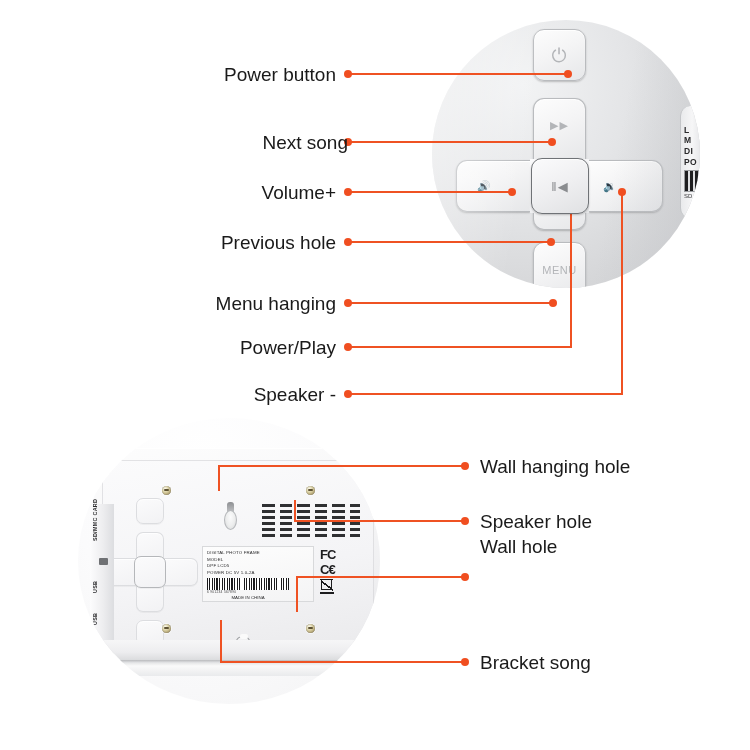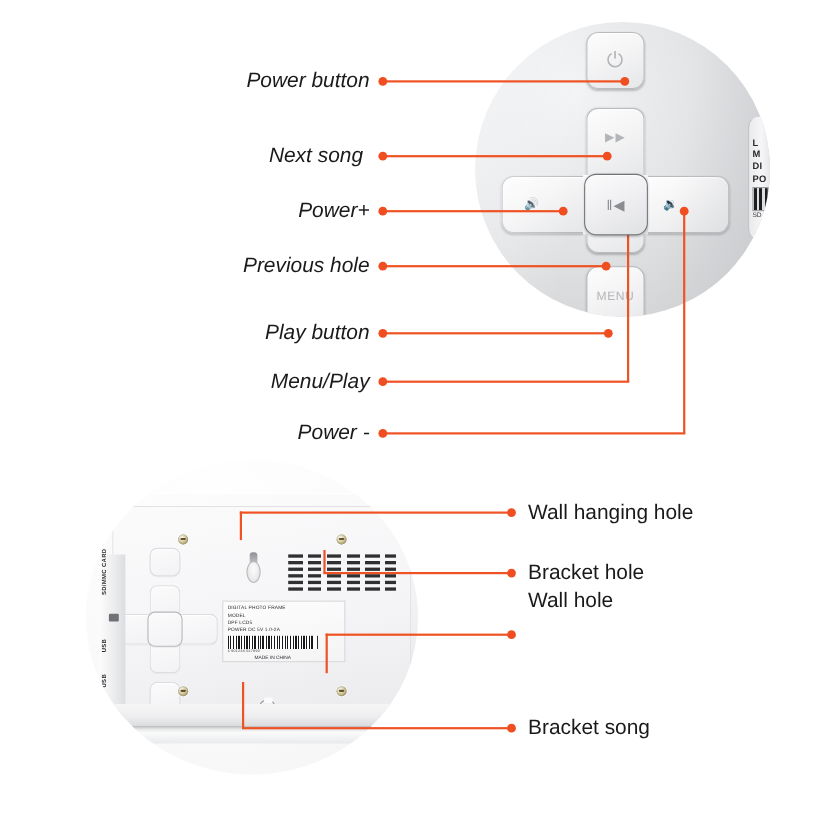--- a/index.html
+++ b/index.html
@@ -15,21 +15,21 @@
 
   
   .callout-label {
     position:absolute;
     color:#1a1a1a;
     font-size:19px;
     line-height:1;
     white-space:nowrap;
     font-family:"Liberation Sans", sans-serif;
   }
-  .label-right { text-align:right; transform:translateY(-50%);font-style:italic; }
+  .label-right { text-align:right; transform:translateY(-50%); }
   .label-left  { text-align:left;  transform:translateY(-50%); }
 
   
   .conn-line {
     position:absolute;
     background:#ef5223;
   }
   .conn-h { height:1.6px; }
   .conn-v { width:1.6px; }
   .conn-dot {
@@ -377,26 +377,26 @@
     <div class="conn-line conn-v" style="left:570.4px; top:192px; height:155px;"></div>
     <div class="conn-dot" style="left:348px; top:347px;"></div>
     <div class="conn-dot" style="left:571px; top:192px;"></div>
 
     <div class="conn-line conn-h" style="left:348px; top:393.2px; width:275px;"></div>
     <div class="conn-line conn-v" style="left:621.4px; top:192px; height:202px;"></div>
     <div class="conn-dot" style="left:348px; top:394px;"></div>
     <div class="conn-dot" style="left:622px; top:192px;"></div>
 
     <div class="callout-label label-right" style="right:414px; top:74px;">Power button</div>
-    <div class="callout-label label-right" style="right:420px; top:142px;">Next song</div>
-    <div class="callout-label label-right" style="right:414px; top:192px;">Power+</div>
+    <div class="callout-label label-right" style="right:402px; top:142px;">Next song</div>
+    <div class="callout-label label-right" style="right:414px; top:192px;">Volume+</div>
     <div class="callout-label label-right" style="right:414px; top:242px;">Previous hole</div>
-    <div class="callout-label label-right" style="right:414px; top:303px;">Play button</div>
-    <div class="callout-label label-right" style="right:414px; top:347px;">Menu/Play</div>
-    <div class="callout-label label-right" style="right:414px; top:394px;">Power -</div>
+    <div class="callout-label label-right" style="right:414px; top:303px;">Menu hanging</div>
+    <div class="callout-label label-right" style="right:414px; top:347px;">Power/Play</div>
+    <div class="callout-label label-right" style="right:414px; top:394px;">Speaker -</div>
   </div>
 
   <div id="bottom-section">
 
     <div id="bottom-photo-circle">
 
       <div id="rear-shell">
         <div id="rear-inner"></div>
 
         <div class="emboss" id="emb-top"></div>
@@ -429,20 +429,30 @@
         <div id="rating-label">
           <div class="lbl-line">DIGITAL PHOTO FRAME</div>
           <div class="lbl-line">MODEL</div>
           <div class="lbl-line">DPF LCD5</div>
           <div class="lbl-line">POWER DC  5V   1.0-2A</div>
           <div id="barcode"></div>
           <div id="barcode-num">6 901234 567890</div>
           <div id="made-in">MADE IN CHINA</div>
         </div>
 
+        <div id="cert-block">
+          <div id="mark-fc">FC</div>
+          <div id="mark-ce">C€</div>
+          <div id="mark-weee">
+            <div class="lid"></div>
+            <div class="bin"></div>
+            <div class="cross"></div>
+            <div class="bar"></div>
+          </div>
+        </div>
 
         <div id="bracket-hole"></div>
 
         <div id="left-edge">
           <div class="port-tag" style="top:34px;">SD/MMC CARD</div>
           <div class="port-slot" style="top:54px;"></div>
           <div class="port-tag" style="top:86px;">USB</div>
           <div class="port-tag" style="top:118px;">USB</div>
           <div class="port-tag" style="top:152px;">DC IN</div>
         </div>
@@ -461,18 +471,18 @@
 
     <div class="conn-line conn-v" style="left:296px; top:576.2px; height:36px;"></div>
     <div class="conn-line conn-h" style="left:296px; top:576.2px; width:169px;"></div>
     <div class="conn-dot" style="left:465px; top:577px;"></div>
 
     <div class="conn-line conn-v" style="left:220px; top:620px; height:42px;"></div>
     <div class="conn-line conn-h" style="left:220px; top:661.2px; width:245px;"></div>
     <div class="conn-dot" style="left:465px; top:662px;"></div>
 
     <div class="callout-label label-left" style="left:480px; top:466px;">Wall hanging hole</div>
-    <div class="callout-label label-left" style="left:480px; top:521px;">Bracket hole</div>
+    <div class="callout-label label-left" style="left:480px; top:521px;">Speaker hole</div>
     <div class="callout-label label-left" style="left:480px; top:546px;">Wall hole</div>
     <div class="callout-label label-left" style="left:480px; top:662px;">Bracket song</div>
   </div>
 
 </div>
 
 </body></html>

